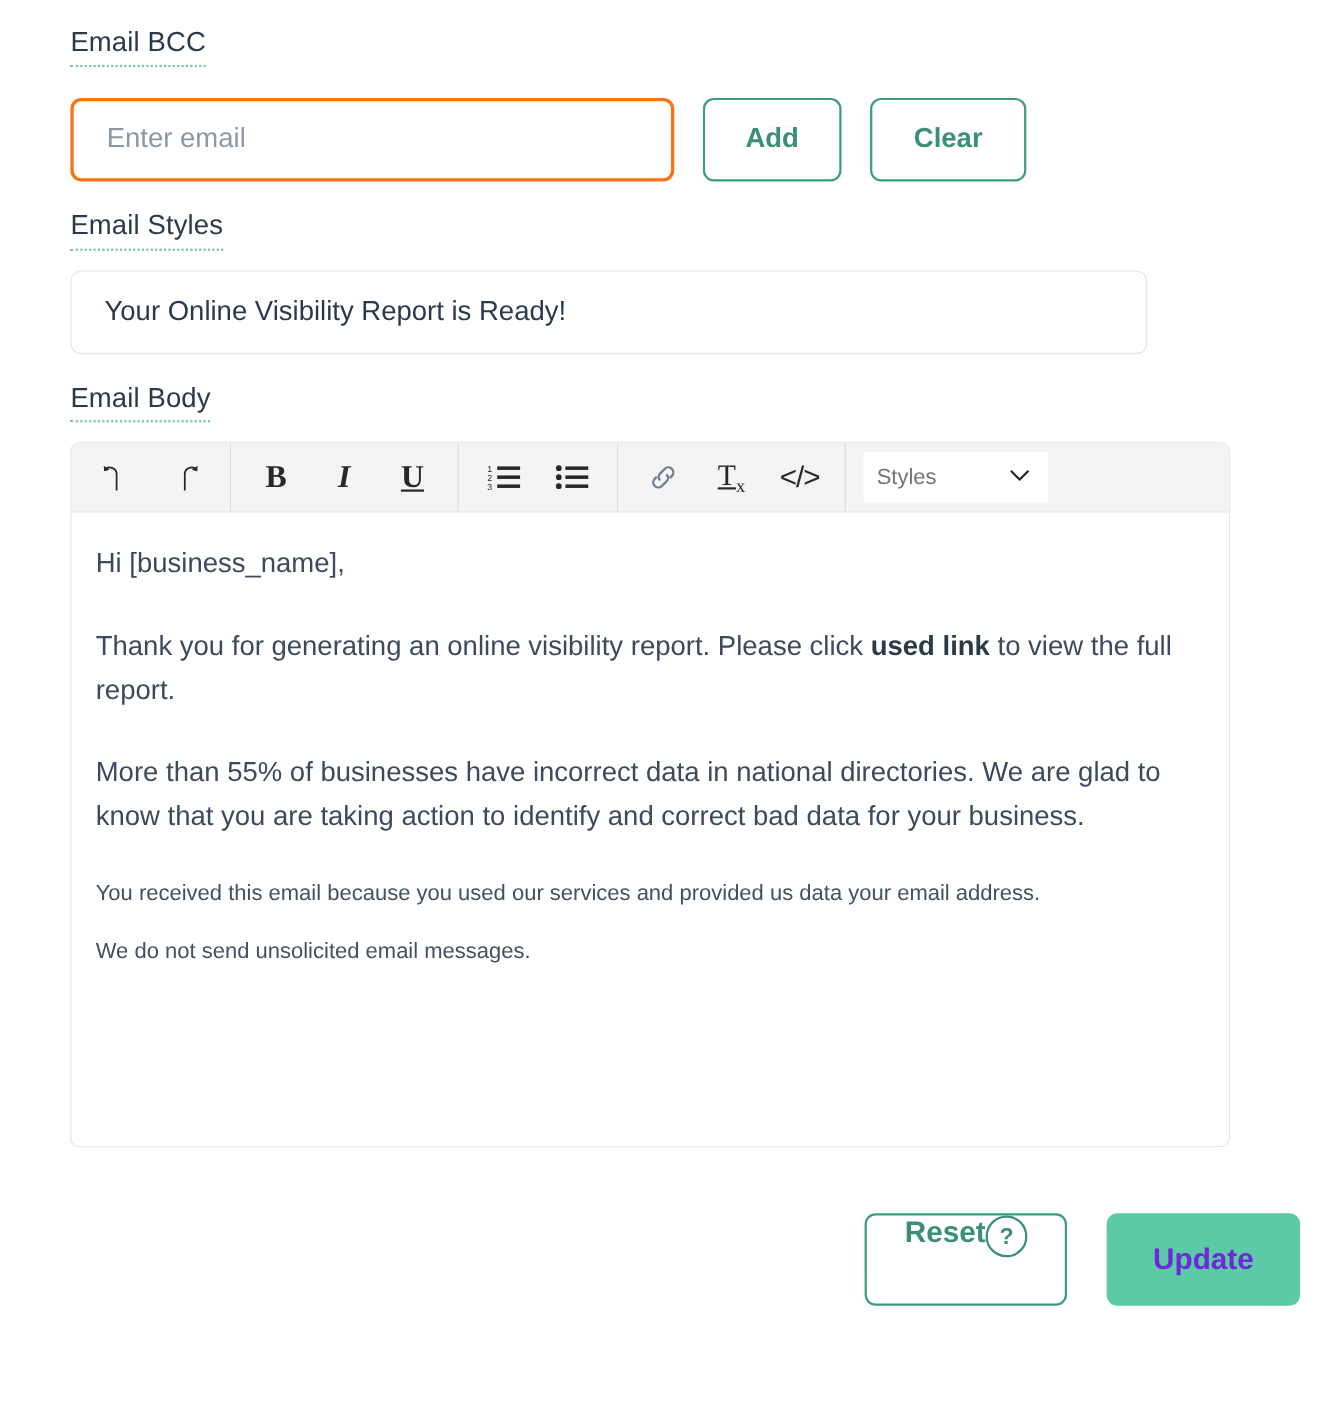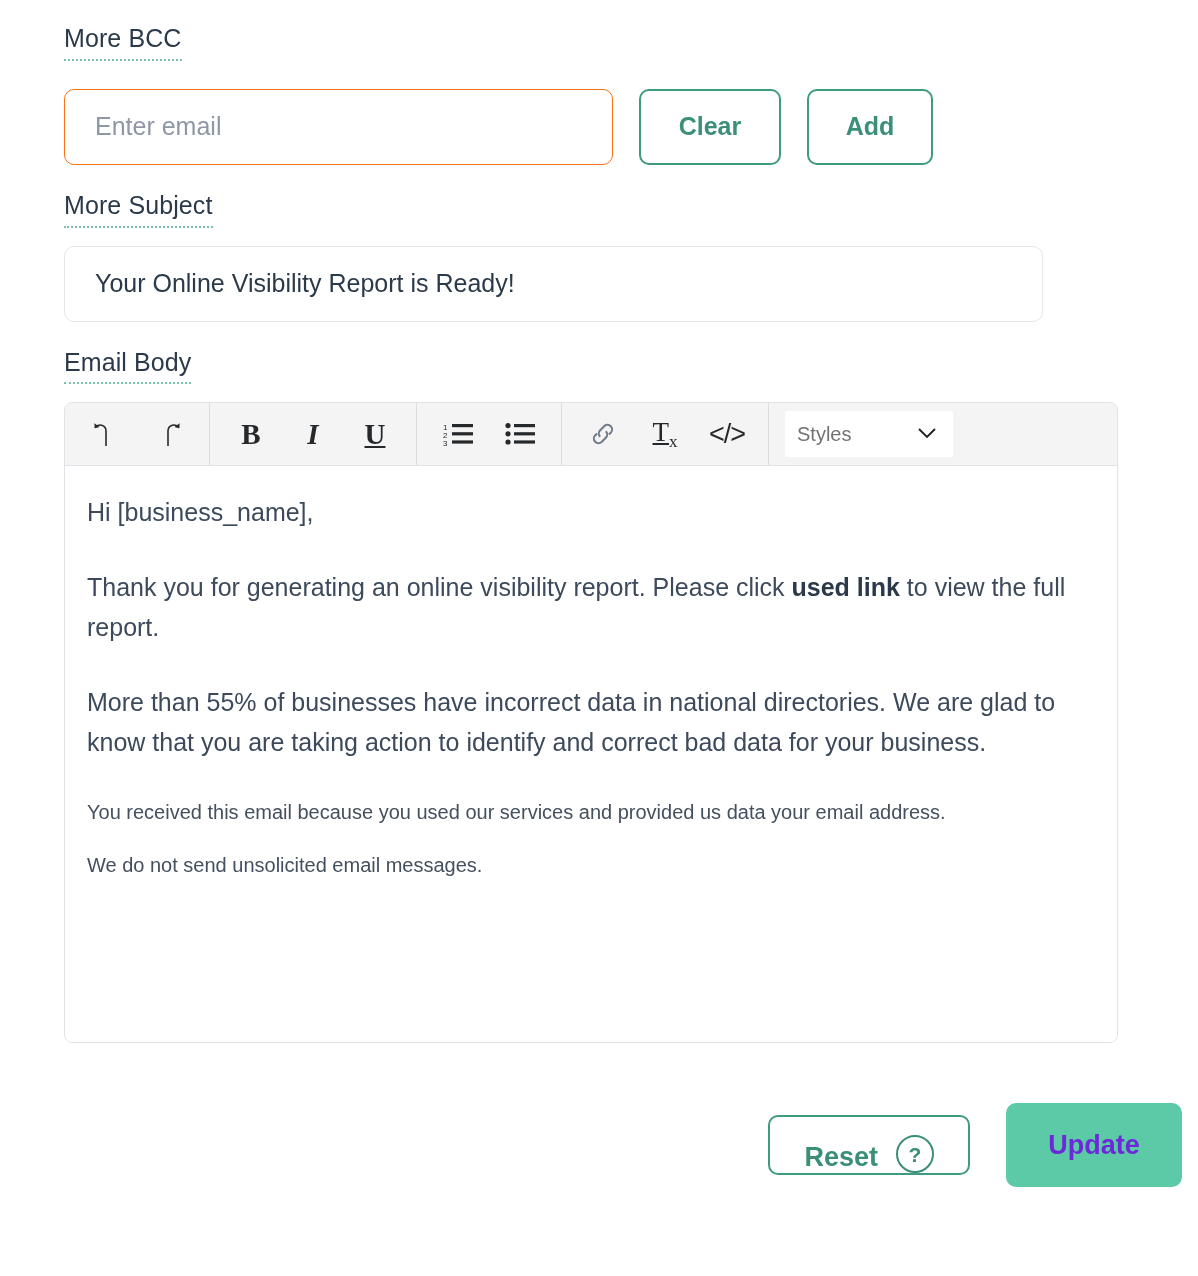--- a/index.html
+++ b/index.html
@@ -38,21 +38,21 @@
   .bcc-row {
     display: flex;
     align-items: center;
     gap: 26px;
     margin-top: 28px;
   }
   .text-input {
     box-sizing: border-box;
     width: 549px;
     height: 76px;
-    border: 1px solid #f97316;
+    border: 3px solid #f97316;
     border-radius: 10px;
     background: #fff;
     font-family: "Liberation Sans", sans-serif;
     font-size: 25px;
     color: #2b3a4a;
     padding: 0 30px;
     outline: none;
   }
   .text-input::placeholder {
     color: #8d97a5;
@@ -202,33 +202,32 @@
   .actions {
     display: flex;
     justify-content: flex-end;
     align-items: center;
     gap: 36px;
     width: 1118px;
     margin-top: 60px;
   }
   .btn-reset {
     box-sizing: border-box;
-    height: 60px;
+    height: 84px;
     padding: 0 34px;
     background: #fff;
     border: 2px solid #3f9b7d;
     border-radius: 10px;
     color: #3a8f76;
     font-family: "Liberation Sans", sans-serif;
     font-size: 27px;
     font-weight: bold;
     cursor: pointer;
     display: inline-flex;
-    align-items: flex-end;
-    gap: 18px;
+    align-items: flex-start;
   }
   .help-circle {
     width: 34px;
     height: 34px;
     border: 2px solid #3a8f76;
     border-radius: 50%;
     display: inline-flex;
     align-items: center;
     justify-content: center;
     font-size: 21px;
@@ -252,30 +251,30 @@
     align-items: center;
     justify-content: center;
   }
 </style>
 </head>
 <body>
 
 <div class="page">
 
   <div>
-    <div class="field-label">More BCC</div>
+    <div class="field-label">Email BCC</div>
     <div class="bcc-row">
       <input class="text-input" type="text" placeholder="Enter email" style="">
+      <button class="btn-outline btn-add">Add</button>
       <button class="btn-outline">Clear</button>
-      <button class="btn-outline btn-add">Add</button>
     </div>
   </div>
 
   <div class="subject-block">
-    <div class="field-label">More Subject</div>
+    <div class="field-label">Email Styles</div>
     <input class="subject-input" type="text" value="Your Online Visibility Report is Ready!" style="">
   </div>
 
   <div class="body-block">
     <div class="field-label">Email Body</div>
 
     <div class="editor">
 
       <div class="toolbar">
 

